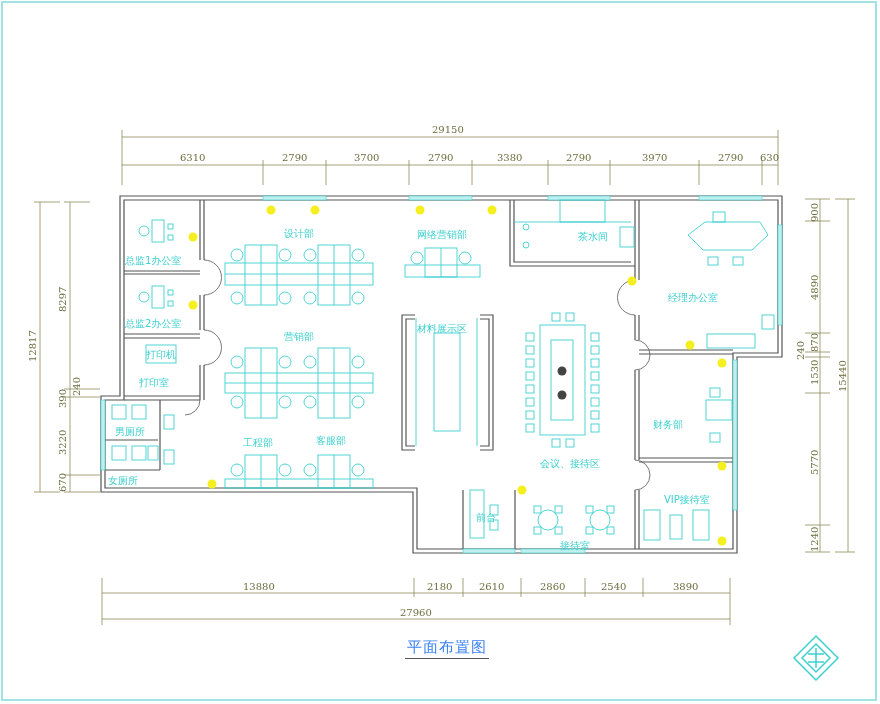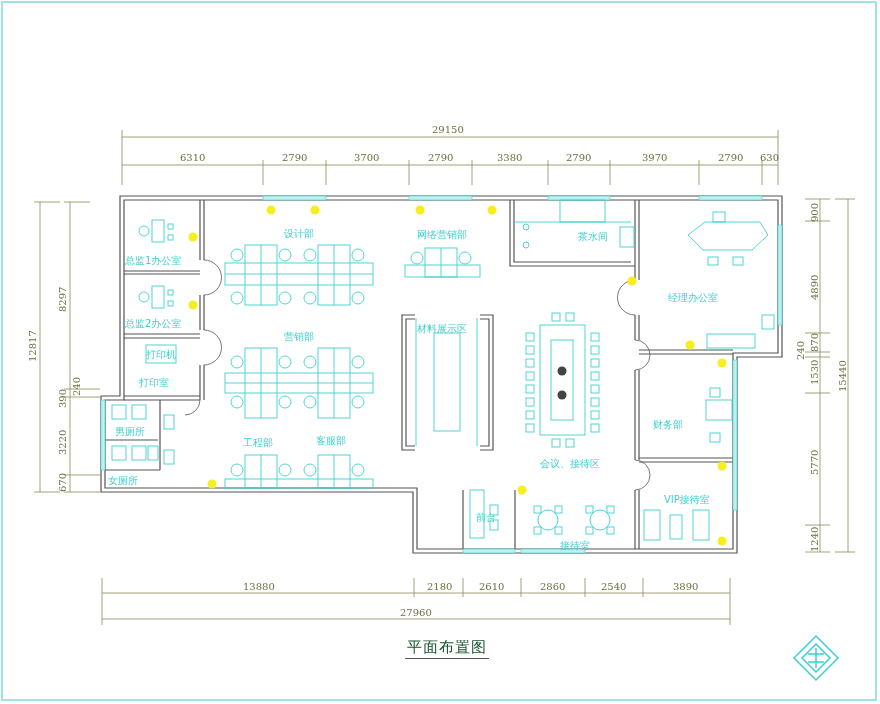--- a/index.html
+++ b/index.html
@@ -1,21 +1,21 @@
 <!DOCTYPE html>
 <html><head>
 <meta charset="utf-8">
 <style>
   html, body { margin:0; padding:0; background:#ffffff; }
   body { width:880px; height:704px; position:relative; overflow:hidden; font-family:"DejaVu Serif", serif; }
   .frame { position:absolute; left:1px; top:1px; width:876px; height:700px; border:2px solid #9fe3e3; box-sizing:border-box; }
   svg { position:absolute; left:0; top:0; }
   .dim { font-family:"DejaVu Serif", serif; font-size:10px; fill:#6e6e40; }
   .room { font-family:"DejaVu Sans", sans-serif; font-size:10px; fill:#3ecfcf; }
-  .title { position:absolute; left:405px; top:638px; font-family:"DejaVu Sans", sans-serif; font-size:15px; color:#14532d; border-bottom:1.5px solid #555; padding:0 2px 1px 2px; letter-spacing:1px; }
+  .title { position:absolute; left:405px; top:638px; font-family:"DejaVu Sans", sans-serif; font-size:15px; color:#3b82f6; border-bottom:1.5px solid #555; padding:0 2px 1px 2px; letter-spacing:1px; }
 </style>
 </head>
 <body>
 
 <div class="frame"></div>
 
 <svg width="880" height="704" viewBox="0 0 880 704">
 
   <g stroke="#8a8a5a" stroke-width="0.8" fill="none">
 

